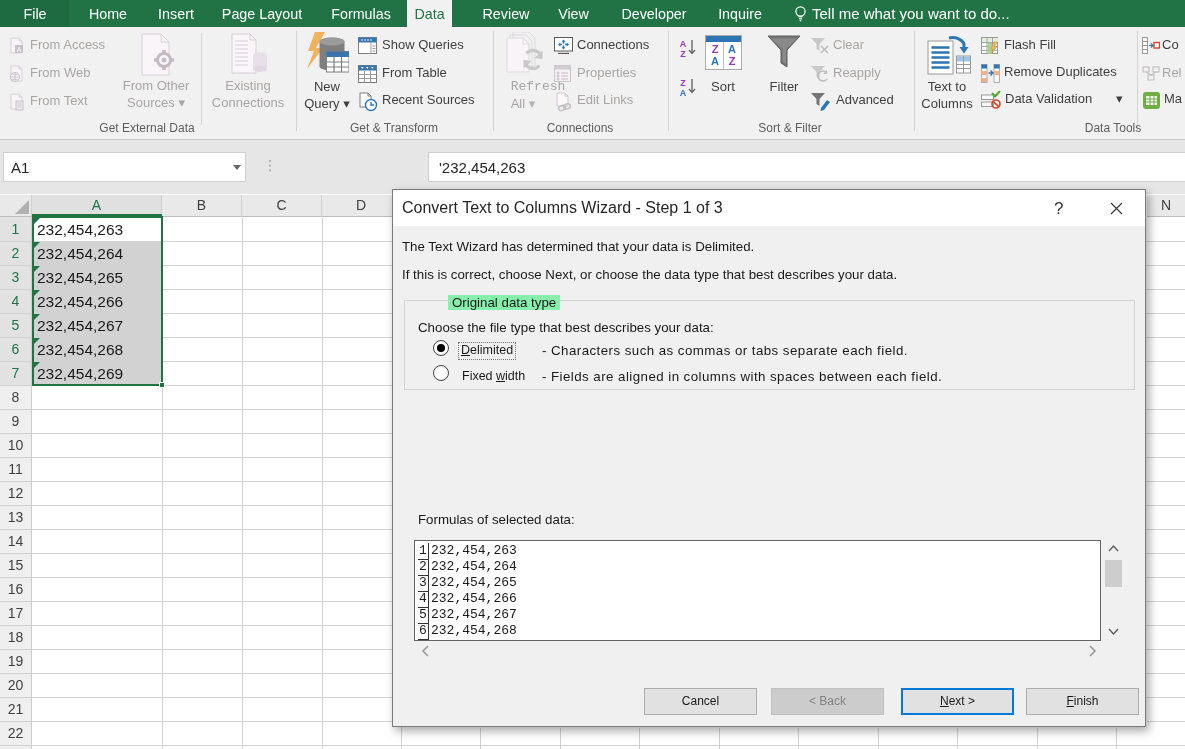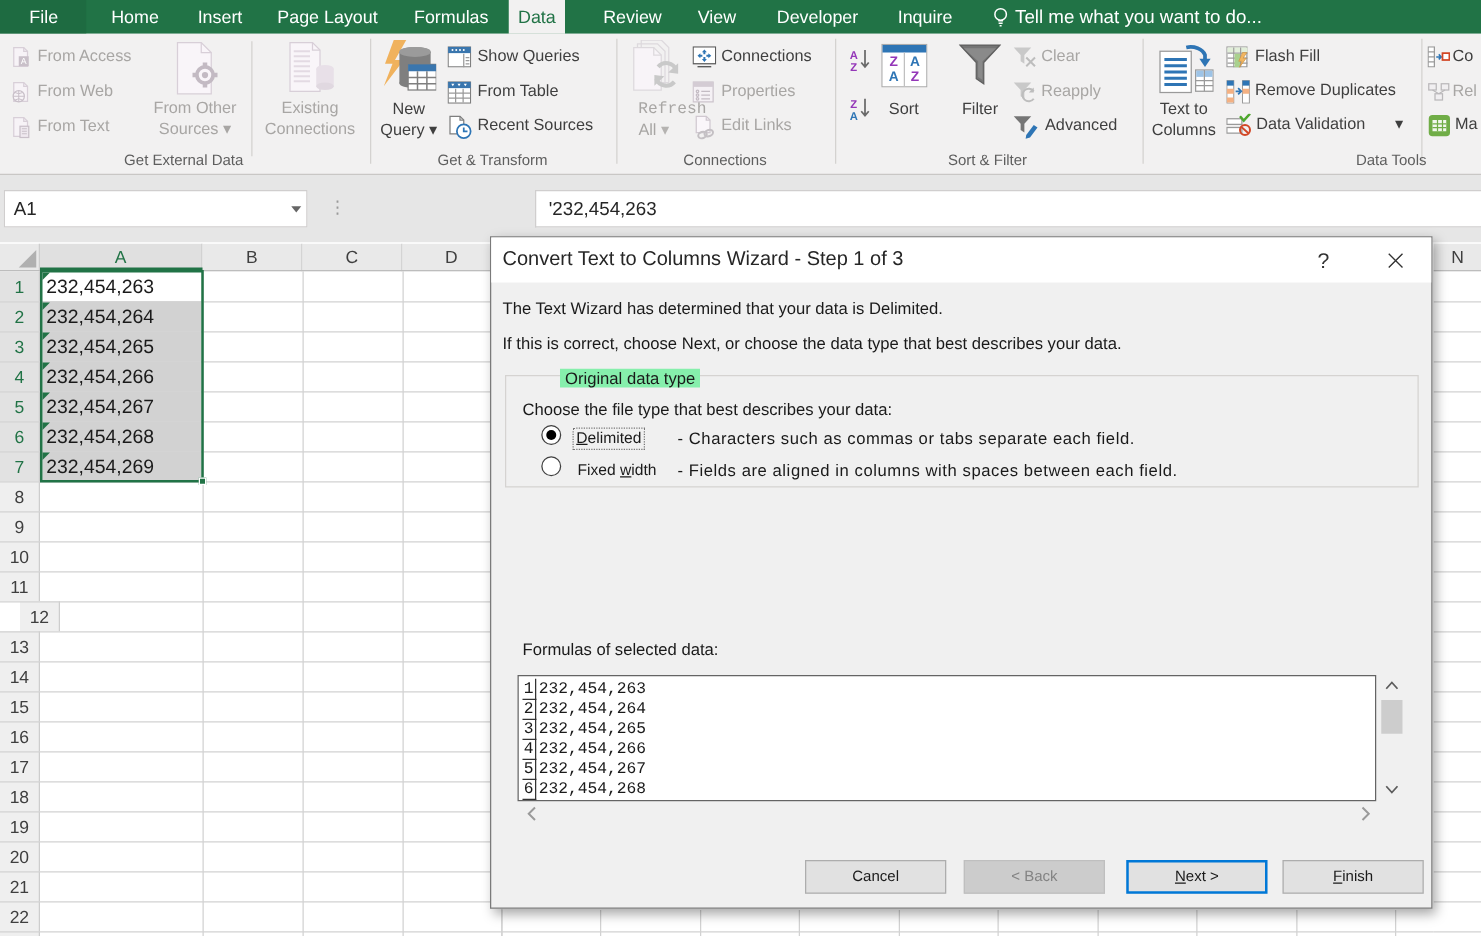--- a/index.html
+++ b/index.html
@@ -337,21 +337,21 @@
 <div class="rowhdr sel" style="top:47px;">2</div>
 <div class="rowhdr sel" style="top:71px;">3</div>
 <div class="rowhdr sel" style="top:95px;">4</div>
 <div class="rowhdr sel" style="top:119px;">5</div>
 <div class="rowhdr sel" style="top:143px;">6</div>
 <div class="rowhdr sel" style="top:167px;">7</div>
 <div class="rowhdr" style="top:191px;">8</div>
 <div class="rowhdr" style="top:215px;">9</div>
 <div class="rowhdr" style="top:239px;">10</div>
 <div class="rowhdr" style="top:263px;">11</div>
-<div class="rowhdr" style="top:287px;margin-left:16px;">12</div>
+<div class="rowhdr" style="top:287px;">12</div>
 <div class="rowhdr" style="top:311px;">13</div>
 <div class="rowhdr" style="top:335px;">14</div>
 <div class="rowhdr" style="top:359px;">15</div>
 <div class="rowhdr" style="top:383px;">16</div>
 <div class="rowhdr" style="top:407px;">17</div>
 <div class="rowhdr" style="top:431px;">18</div>
 <div class="rowhdr" style="top:455px;">19</div>
 <div class="rowhdr" style="top:479px;">20</div>
 <div class="rowhdr" style="top:503px;">21</div>
 <div class="rowhdr" style="top:527px;">22</div>

